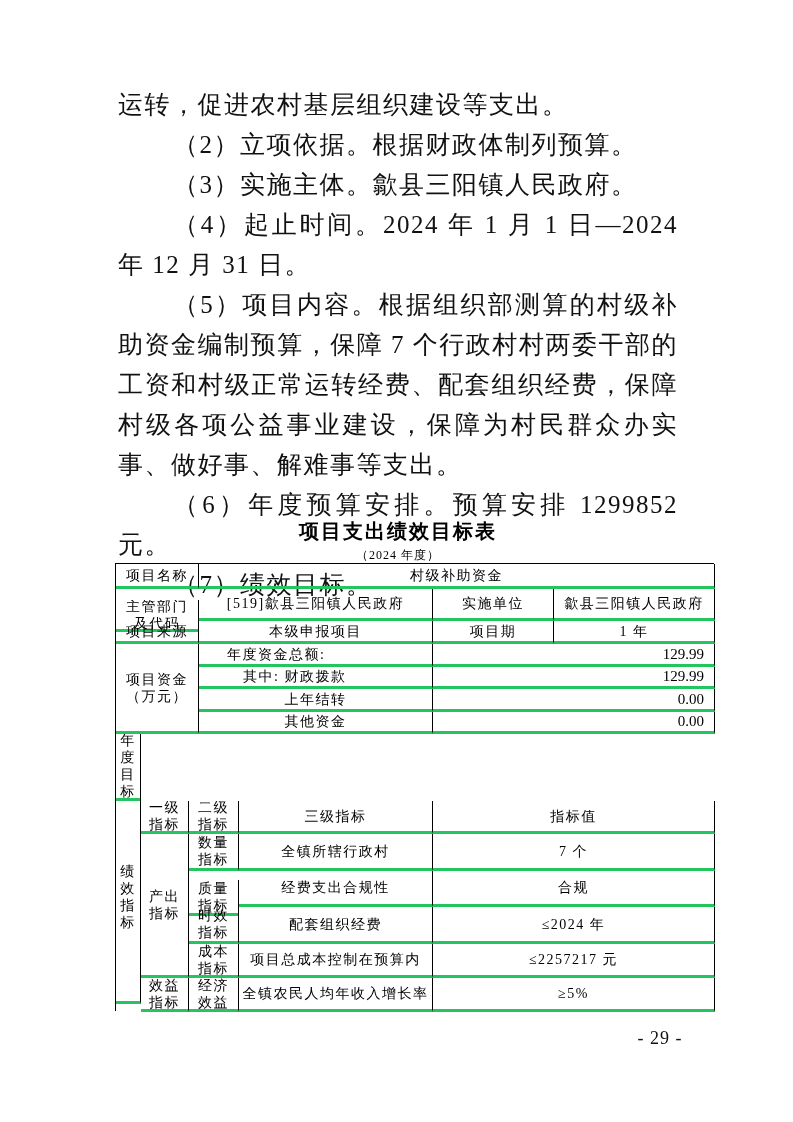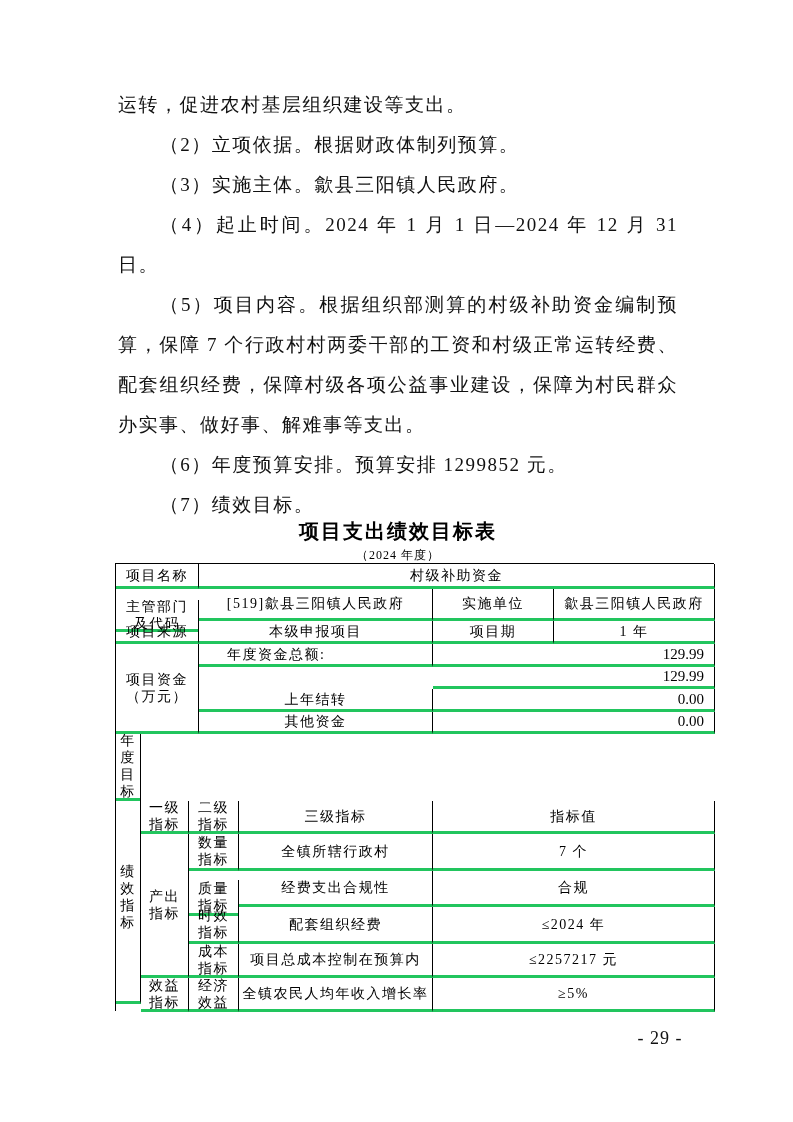--- a/index.html
+++ b/index.html
@@ -10,21 +10,21 @@
     color: #111;
     position: relative;
     overflow: hidden;
   }
   .page { position: absolute; left: 0; top: 0; width: 793px; height: 1122px; }
 
   
   .body-text {
     position: absolute;
     left: 118px; top: 85px; width: 560px;
-    font-size: 19px; line-height: 40px;
+    font-size: 25px; line-height: 40px;
     letter-spacing: 1.5px;
     text-align: justify;
   }
   .body-text p { text-align: justify; }
   .body-text p.indent { text-indent: 2.2em; }
 
   
   .table-title-block {
     position: absolute; left: 118px; top: 518px; width: 560px;
     text-align: center;
@@ -97,20 +97,21 @@
 
     <div class="cell" style="left:0;top:57px;width:83px;height:23px">项目来源</div>
     <div class="cell" style="left:83px;top:57px;width:234px;height:23px">本级申报项目</div>
     <div class="cell" style="left:317px;top:57px;width:121px;height:23px">项目期</div>
     <div class="cell" style="left:438px;top:57px;width:161px;height:23px">1 年</div>
 
     <div class="cell pre" style="left:0;top:80px;width:83px;height:90px">项目资金
 （万元）</div>
     <div class="cell left" style="left:83px;top:80px;width:234px;height:23px;padding-left:28px">年度资金总额:</div>
     <div class="cell right" style="left:317px;top:80px;width:282px;height:23px">129.99</div>
+    <div class="cell left" style="left:83px;top:103px;width:234px;height:22px;padding-left:44px">其中: 财政拨款</div>
     <div class="cell right" style="left:317px;top:103px;width:282px;height:22px">129.99</div>
     <div class="cell" style="left:83px;top:125px;width:234px;height:23px">上年结转</div>
     <div class="cell right" style="left:317px;top:125px;width:282px;height:23px">0.00</div>
     <div class="cell" style="left:83px;top:148px;width:234px;height:22px">其他资金</div>
     <div class="cell right" style="left:317px;top:148px;width:282px;height:22px">0.00</div>
 
     <div class="cell vertical" style="left:0;top:170px;width:25px;height:67px">年度目标</div>
 
     <div class="cell vertical" style="left:0;top:229px;width:25px;height:211px">绩效指标</div>
 

